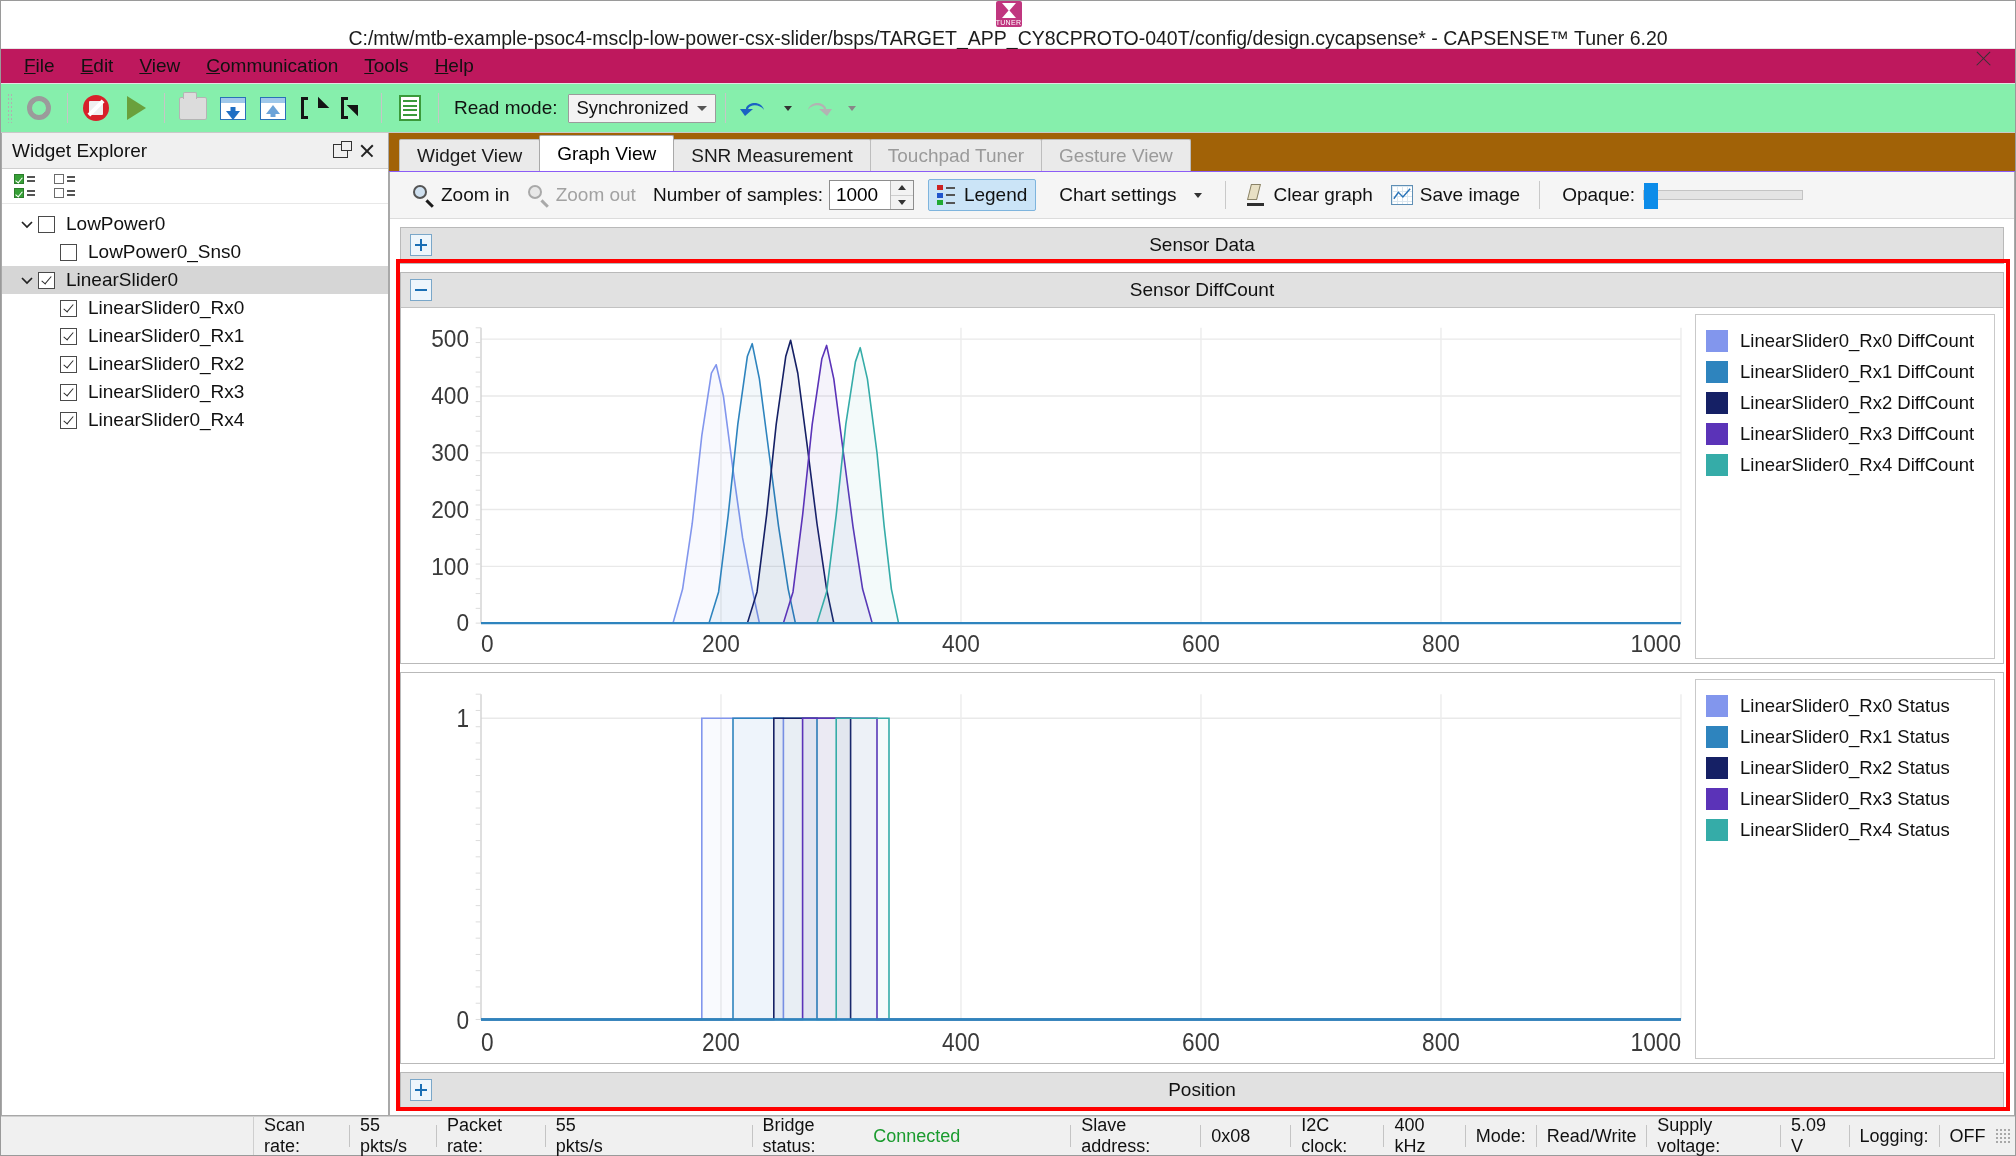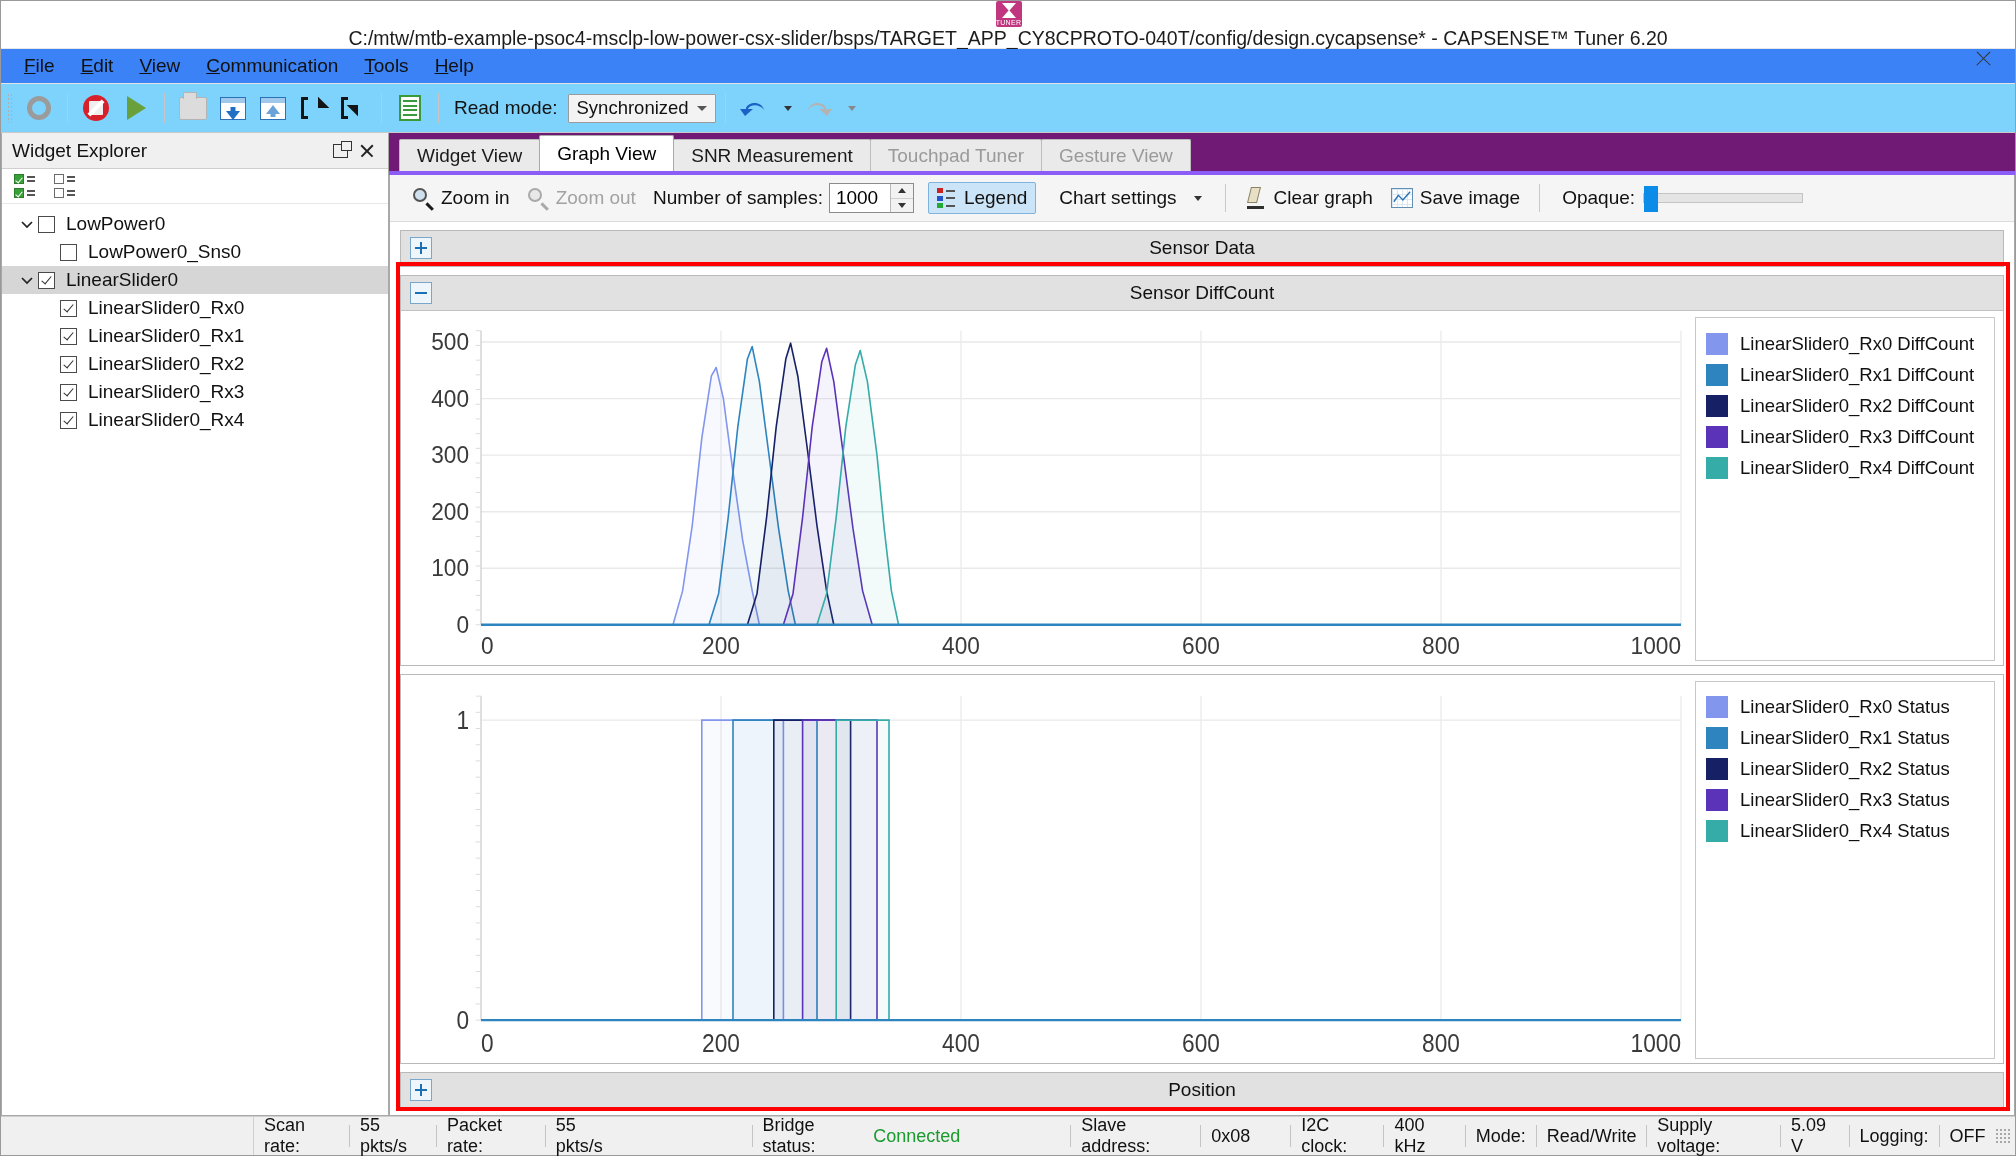--- a/index.html
+++ b/index.html
@@ -51,29 +51,29 @@
   .glyph-max{width:15px;height:15px;border:1px solid #333;box-sizing:border-box;}
   .glyph-close{position:relative;width:17px;height:17px;}
   .glyph-close:before,.glyph-close:after{
     content:"";position:absolute;top:8px;left:-1px;width:19px;height:1.3px;background:#333;
   }
   .glyph-close:before{transform:rotate(45deg);}
   .glyph-close:after{transform:rotate(-45deg);}
 
   
   .menubar{
-    height:34px;min-height:34px;background:#3b82f6;display:flex;align-items:center;
+    height:34px;min-height:34px;background:#be185d;display:flex;align-items:center;
     padding-left:10px;border-bottom:1px solid #e3e3e3;
   }
   .menu-item{padding:4px 13px;font-size:19px;color:#111;cursor:default;}
   .menu-item u{text-decoration:underline;}
 
   
   .toolbar{
-    height:48px;min-height:48px;background:#7dd3fc;display:flex;align-items:center;
+    height:48px;min-height:48px;background:#86efac;display:flex;align-items:center;
     padding-left:6px;border-bottom:1px solid #c9c9c9;gap:2px;
   }
   .tb-grip{width:7px;height:30px;margin-right:4px;
     background-image:radial-gradient(#b0b0b0 1px, transparent 1px);
     background-size:3px 4px;}
   .tb-btn{width:38px;height:38px;display:flex;align-items:center;justify-content:center;border-radius:2px;}
   .tb-sep{width:1px;height:30px;background:#c6c6c6;margin:0 7px;}
   .tb-label{font-size:19px;margin:0 8px 0 6px;color:#111;}
   .tb-combo{
     height:29px;min-width:148px;background:#f3f3f3;border:1px solid #9b9b9b;
@@ -146,21 +146,21 @@
   .trow{height:28px;display:flex;align-items:center;padding-left:14px;}
   .trow.sel{background:#d6d6d6;}
   .chev{width:22px;display:flex;align-items:center;justify-content:center;}
   .chev svg{display:block;}
   .cb{width:17px;height:17px;border:1.4px solid #4a4a4a;background:#fff;box-sizing:border-box;position:relative;margin-right:11px;flex:0 0 auto;}
   .cb.on:after{content:"";position:absolute;left:4.5px;top:1.5px;width:4px;height:9px;border:solid #2b2b2b;border-width:0 1.8px 1.8px 0;transform:rotate(40deg);}
   .tlabel{color:#111;}
 
   
   .right{flex:1;display:flex;flex-direction:column;min-width:0;background:#f0f0f0;}
-  .tabstrip{height:38px;min-height:38px;display:flex;align-items:flex-end;padding-left:10px;border-bottom:4px solid #8b5cf6;background:#701a75;}
+  .tabstrip{height:38px;min-height:38px;display:flex;align-items:flex-end;padding-left:10px;border-bottom:1px solid #8b5cf6;background:#a16207;}
   .tab{
     height:32px;padding:0 17px;display:flex;align-items:center;font-size:19px;color:#1a1a1a;
     background:#eaeaea;border:1px solid #bdbdbd;border-bottom:none;margin-right:-1px;border-radius:2px 2px 0 0;
     box-sizing:border-box;
   }
   .tab.active{background:#fff;height:36px;border-color:#a9a9a9;color:#000;position:relative;z-index:3;text-align:center;}
   .tab.disabled{color:#9a9a9a;}
 
   .graphpane{flex:1;background:#fff;border:1px solid #a9a9a9;border-top:none;margin:0 0 0 0;display:flex;flex-direction:column;min-height:0;}
   .gtoolbar{height:46px;min-height:46px;display:flex;align-items:center;padding-left:14px;gap:0px;background:#f5f5f5;border-bottom:1px solid #dcdcdc;}

